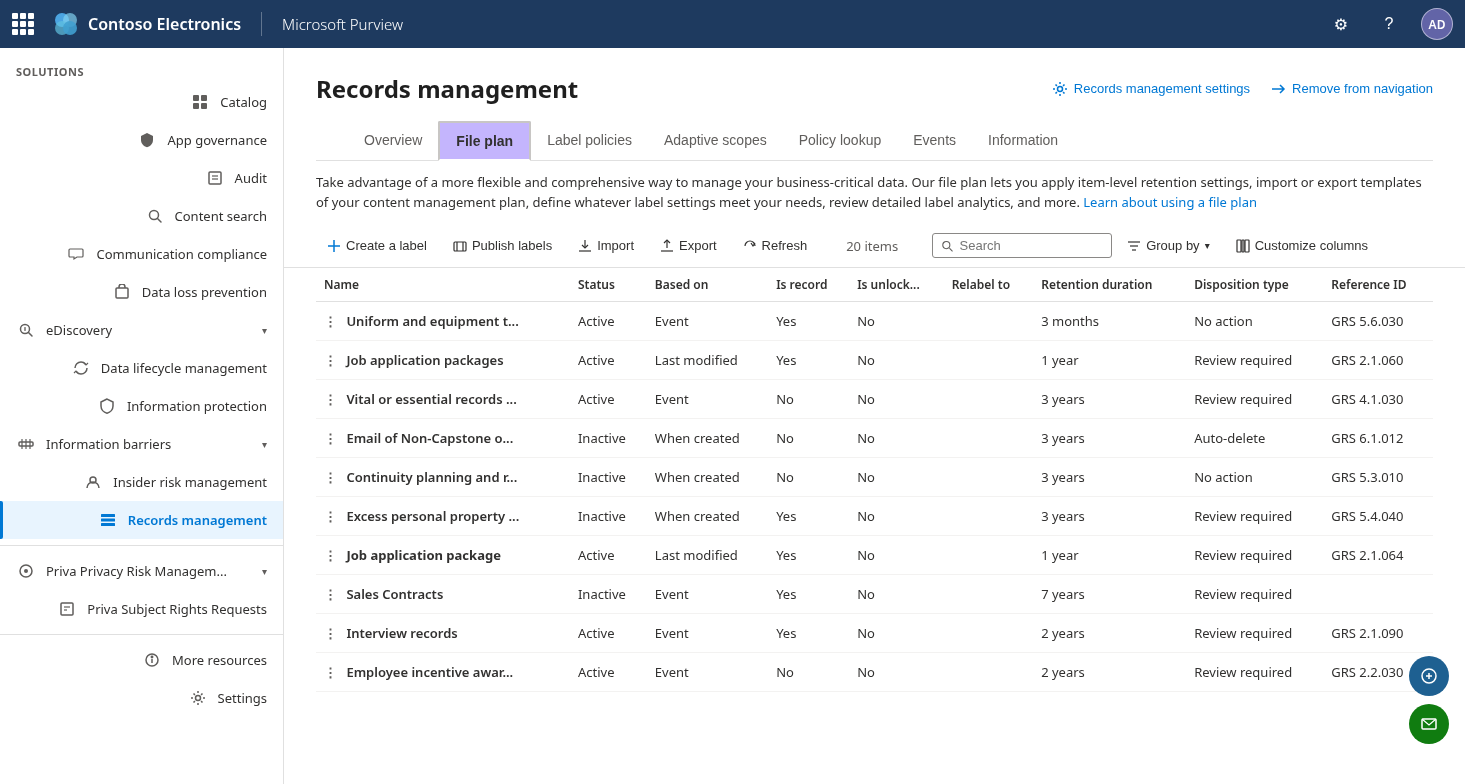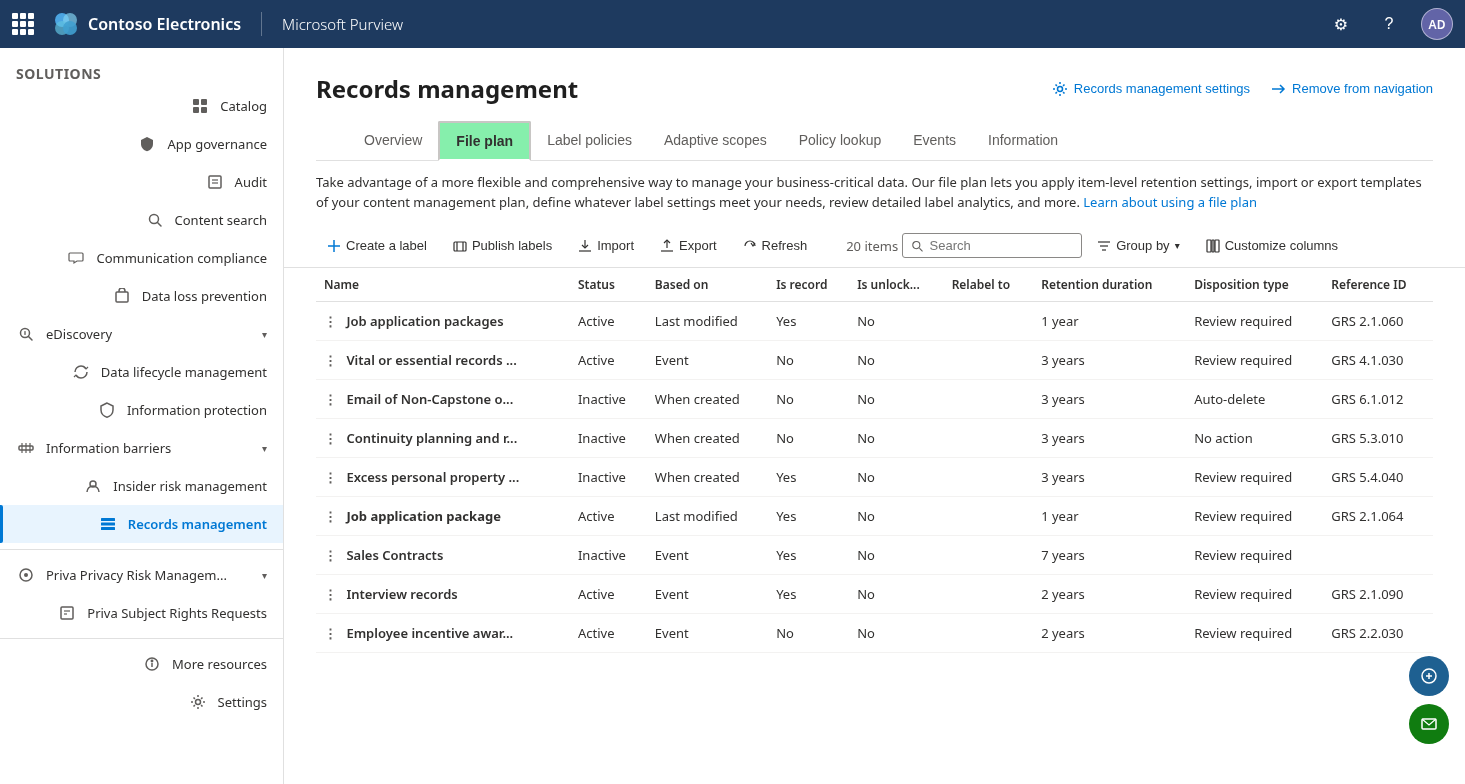--- a/index.html
+++ b/index.html
@@ -15,52 +15,52 @@
     .topnav-appname { font-size: 15px; font-weight: 300; }
     .topnav-right { margin-left: auto; display: flex; align-items: center; gap: 16px; }
     .topnav-right .icon-btn { color: white; background: none; border: none; cursor: pointer; font-size: 16px; display: flex; align-items: center; justify-content: center; width: 32px; height: 32px; border-radius: 50%; }
     .avatar { width: 32px; height: 32px; border-radius: 50%; background: #6264a7; color: white; font-size: 12px; font-weight: 600; display: flex; align-items: center; justify-content: center; border: 1px solid rgba(255,255,255,0.5); cursor: pointer; }
 
     
     .main-layout { display: flex; flex: 1; overflow: hidden; }
 
     
     .sidebar { width: 284px; background: white; border-right: 1px solid #e0e0e0; display: flex; flex-direction: column; overflow-y: auto; flex-shrink: 0; }
-    .sidebar-section-label { font-size: 14px; font-weight: 700; color: #605e5c; padding: 16px 16px 4px 16px; text-transform: uppercase; letter-spacing: 0.5px; }
+    .sidebar-section-label { font-size: 11px; font-weight: 700; color: #605e5c; padding: 16px 16px 4px 16px; text-transform: uppercase; letter-spacing: 0.5px; }
     .sidebar-item { display: flex; align-items: center; gap: 10px; padding: 9px 16px; cursor: pointer; color: #323130; font-size: 13px; position: relative; justify-content: flex-end; }
     .sidebar-item.active { background: #e8f4fe; color: #0078d4; font-weight: 600; }
     .sidebar-item.active::before { content: ''; position: absolute; left: 0; top: 0; bottom: 0; width: 3px; background: #0078d4; border-radius: 0 2px 2px 0; }
     .sidebar-item .item-icon { width: 20px; height: 20px; flex-shrink: 0; display: flex; align-items: center; justify-content: center; }
     .sidebar-item .chevron { margin-left: auto; font-size: 10px; color: #605e5c; }
     .sidebar-divider { height: 1px; background: #e0e0e0; margin: 6px 0; }
 
     
     .content { flex: 1; display: flex; flex-direction: column; overflow: hidden; background: white; }
 
     
     .page-header { padding: 24px 32px 0 32px; background: white; }
     .page-title-row { display: flex; align-items: center; justify-content: space-between; margin-bottom: 16px; }
     .page-title { font-size: 24px; font-weight: 700; color: #1f1f1f; }
     .page-header-actions { display: flex; align-items: center; gap: 20px; }
     .header-action-btn { display: flex; align-items: center; gap: 6px; color: #0078d4; font-size: 13px; cursor: pointer; background: none; border: none; }
 
     
     .tabs { display: flex; gap: 0; border-bottom: 1px solid #e0e0e0; padding: 0 32px; background: white; }
     .tab { padding: 10px 16px; cursor: pointer; font-size: 14px; color: #605e5c; border: none; background: none; border-bottom: 2px solid transparent; white-space: nowrap; }
-    .tab.active { color: #0078d4; border-bottom: 2px solid #0078d4; font-weight: 600; border: 2px solid #c8c6c4; border-bottom: 2px solid white; margin-bottom: -1px; border-radius: 2px 2px 0 0; background: #86efac; color: #323130; }
+    .tab.active { color: #0078d4; border-bottom: 2px solid #0078d4; font-weight: 600; border: 2px solid #c8c6c4; border-bottom: 2px solid white; margin-bottom: -1px; border-radius: 2px 2px 0 0; background: #c4b5fd; color: #323130; }
 
     
     .description { padding: 12px 32px; font-size: 13px; color: #323130; line-height: 1.5; background: white; }
     .description a { color: #0078d4; text-decoration: none; }
 
     
     .toolbar { display: flex; align-items: center; gap: 4px; padding: 8px 32px; background: white; border-bottom: 1px solid #e0e0e0; flex-wrap: wrap; }
     .toolbar-btn { display: flex; align-items: center; gap: 5px; padding: 5px 10px; color: #323130; font-size: 13px; cursor: pointer; background: none; border: 1px solid transparent; border-radius: 3px; white-space: nowrap; }
     .item-count { font-size: 13px; color: #605e5c; margin-left: 24px; white-space: nowrap; }
-    .search-box { display: flex; align-items: flex-end; border: 1px solid #8a8886; border-radius: 3px; padding: 4px 8px; gap: 6px; background: white; flex: 0 0 180px; }
+    .search-box { display: flex; align-items: flex-end; border: 1px solid #8a8886; border-radius: 3px; padding: 4px 8px; gap: 6px; background: white; flex: 0 0 180px; margin-left: 30px; }
     .search-box input { border: none; outline: none; font-size: 13px; width: 100%; background: transparent; }
 
     
     .table-container { flex: 1; overflow-y: auto; padding: 0 32px; background: white; }
     table { width: 100%; border-collapse: collapse; }
     th { text-align: left; font-size: 12px; font-weight: 600; color: #323130; padding: 8px 8px; border-bottom: 1px solid #e0e0e0; white-space: nowrap; cursor: pointer; }
     td { padding: 10px 8px; font-size: 13px; color: #323130; border-bottom: 1px solid #f3f2f1; vertical-align: middle; }
 
     
     ::-webkit-scrollbar { width: 6px; height: 6px; }
@@ -406,20 +406,34 @@
             <th>Based on</th>
             <th>Is record</th>
             <th>Is unlock...</th>
             <th>Relabel to</th>
             <th>Retention duration</th>
             <th>Disposition type</th>
             <th>Reference ID</th>
           </tr>
         </thead>
         <tbody id="table-body">
+        <tr>
+    <td style="font-weight:600;">
+      <span style="color:#605e5c;margin-right:6px;cursor:pointer;">⋮</span>
+      Uniform and equipment t...
+    </td>
+    <td>Active</td>
+    <td>Event</td>
+    <td>Yes</td>
+    <td>No</td>
+    <td></td>
+    <td>3 months</td>
+    <td>No action</td>
+    <td>GRS 5.6.030</td>
+  </tr>
             <tr>
     <td style="font-weight:600;">
       <span style="color:#605e5c;margin-right:6px;cursor:pointer;">⋮</span>
       Job application packages
     </td>
     <td>Active</td>
     <td>Last modified</td>
     <td>Yes</td>
     <td>No</td>
     <td></td>

